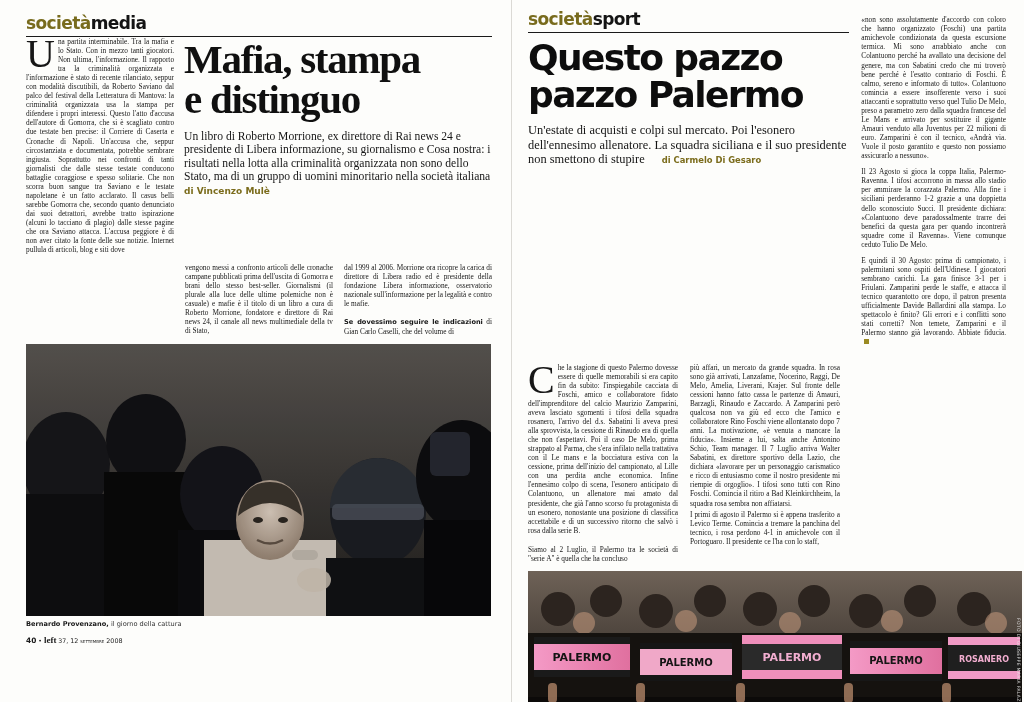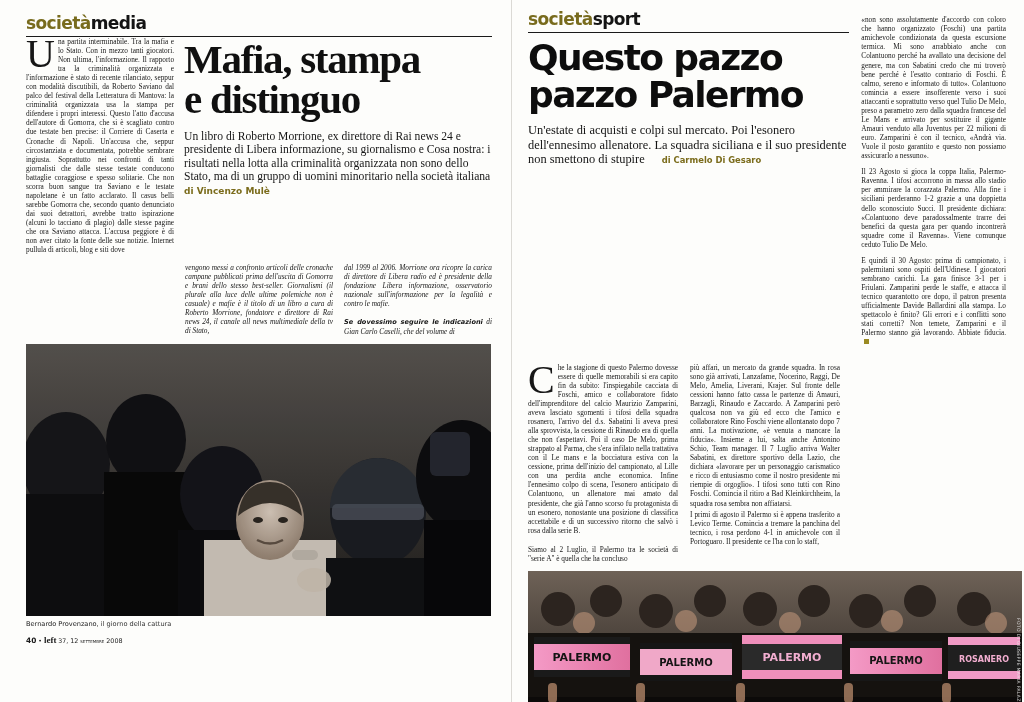--- a/index.html
+++ b/index.html
@@ -40,28 +40,28 @@
   .l-head{width:312px;padding-top:2px;}
   .headline-serif{
     font-family:"Liberation Serif", serif;font-weight:bold;
     font-size:41px;line-height:40px;letter-spacing:-1.3px;color:#101010;margin:0;
   }
   .deck-serif{font-size:11.6px;line-height:13.4px;color:#151515;margin:11px 0 0 0;}
   .byline{font-family:"DejaVu Sans", sans-serif;font-weight:bold;font-size:9px;color:#7b6c1c;white-space:nowrap;}
   .byline-sm{font-family:"DejaVu Sans", sans-serif;font-weight:bold;font-size:8.4px;color:#7b6c1c;padding-left:14px;}
 
   .l-cols{display:flex;gap:11px;margin-top:9px;}
-  .l-cols .col{width:150px;font-style:italic;}
+  .l-cols .col{width:150px;}
 
   .photo-left{
     margin-top:8px;width:465px;height:272px;position:relative;overflow:hidden;
     background:#3a3a3a;
   }
   .caption{font-family:"DejaVu Sans", sans-serif;font-size:6.6px;margin-top:4px;color:#1a1a1a;}
-  .caption b{font-weight:normal;text-align:center;}
+  .caption b{font-weight:bold;text-align:center;}
   .caption span{color:#333;}
   .footer{font-family:"DejaVu Sans", sans-serif;font-size:6.2px;margin-top:7px;color:#1b1b1b;}
   .footer .pg{font-weight:bold;font-size:7.4px;}
   .footer .lf{font-family:"Liberation Serif",serif;font-weight:bold;font-size:9px;}
   .footer .dt{font-variant:small-caps;font-size:6.4px;}
 
   
   .r-grid{display:flex;gap:12px;}
   .r-main{width:333px;}
   .r-side{width:150px;}

